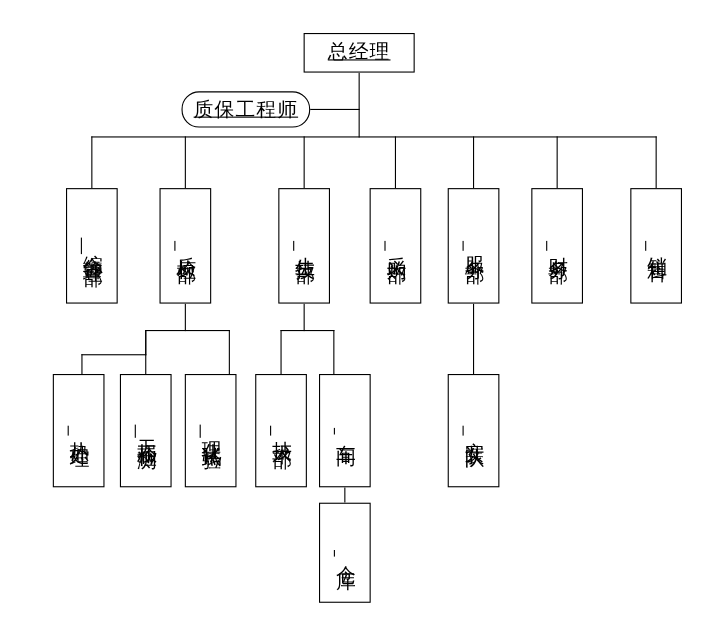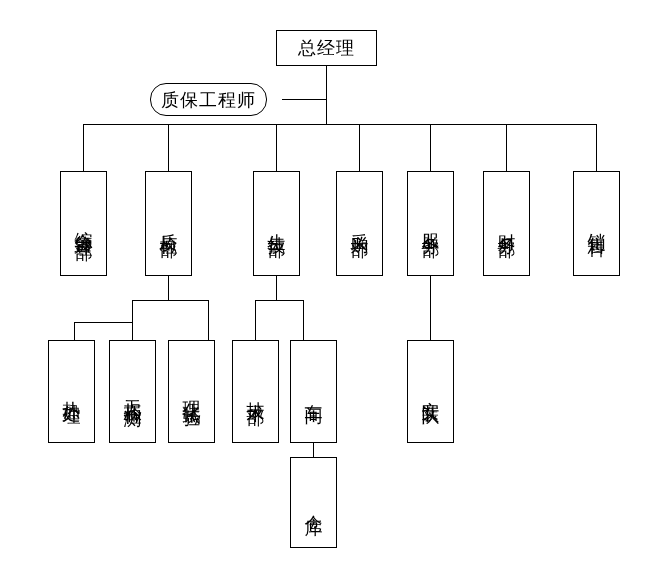--- a/index.html
+++ b/index.html
@@ -20,20 +20,21 @@
   }
   .node {
     position: absolute;
     box-sizing: border-box;
     border: 1px solid #000000;
     background: #ffffff;
     display: flex;
     align-items: center;
     justify-content: center;
     z-index: 2;
+    text-decoration: underline;
   }
   .node .label {
     display: block;
     text-align: center;
     line-height: 1.28;
     letter-spacing: 0.5px;
     color: #000000;
   }
   
   .node.horiz .label {
@@ -61,21 +62,21 @@
 <body>
 
 <div id="chart-canvas">
 
   <div class="node horiz" style="left:276px; top:30px; width:101px; height:36px;">
     <span class="label">总经理</span>
   </div>
 
   <div class="line v" style="left:326px; top:66px; height:59px;"></div>
 
-  <div class="node horiz" style="left:150px; top:83px; width:117px; height:33px;border-radius:16px;">
+  <div class="node horiz" style="left:165px; top:83px; width:117px; height:33px;border-radius:16px;">
     <span class="label">质保工程师</span>
   </div>
 
   <div class="line h" style="left:282px; top:99px; width:45px;"></div>
 
   <div class="line h" style="left:83px; top:124px; width:514px;"></div>
 
   <div class="line v" style="left:83px; top:124px; height:47px;"></div>
   <div class="line v" style="left:168px; top:124px; height:47px;"></div>
   <div class="line v" style="left:276px; top:124px; height:47px;"></div>

